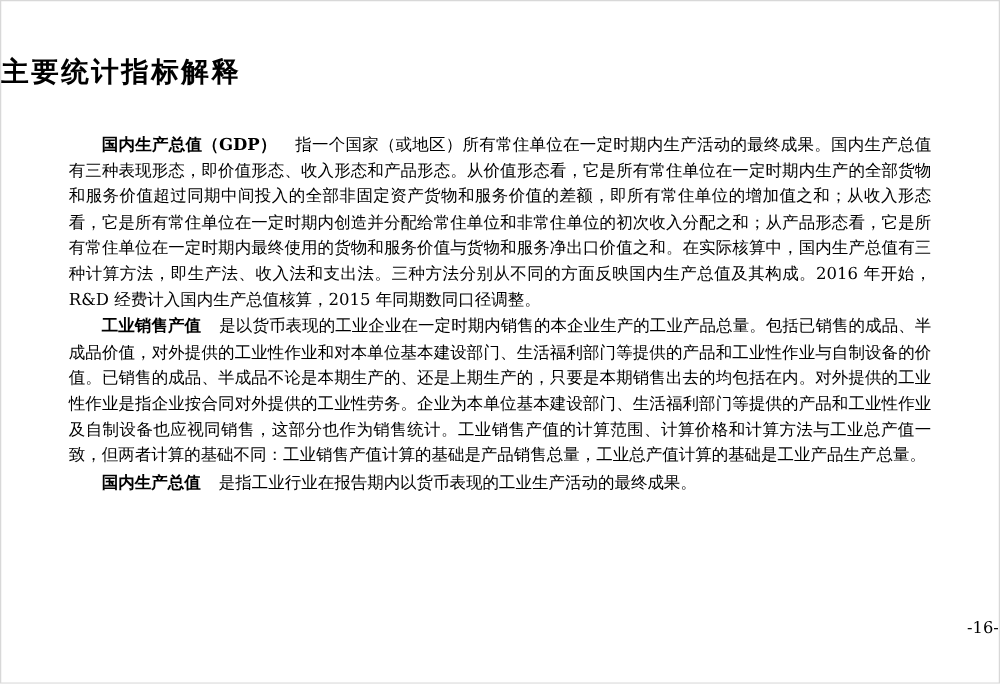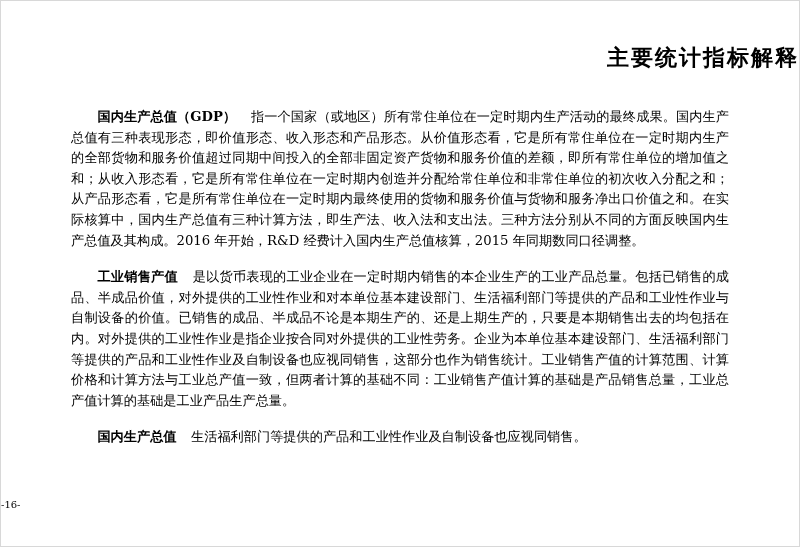--- a/index.html
+++ b/index.html
@@ -19,34 +19,34 @@
     position: absolute;
     left: 0;
     top: 0;
     width: 800px;
     height: 547px;
     border: 1px solid #d8d8d8;
     box-sizing: border-box;
     background: #ffffff;
   }
   .page-title {
-    text-align: right;
+    text-align: left;
     font-size: 22px;
     font-weight: bold;
     letter-spacing: 2px;
     margin-top: 42px;
     font-family: "DejaVu Serif", "Liberation Serif", serif;
   }
   .body-area {
     margin: 0 auto;
     width: 690px;
     margin-top: 34px;
   }
   p.para {
-    margin: 16px;
+    margin: 0;
     font-size: 13.2px;
     line-height: 1.56;
     text-align: justify;
     text-justify: inter-ideograph;
     text-indent: 2em;
     font-family: "DejaVu Serif", "Liberation Serif", serif;
   }
   p.para + p.para {
     margin-top: 1px;
   }
@@ -55,37 +55,37 @@
   }
   .term-gap {
     display: inline-block;
     width: 1.1em;
   }
   .page-number {
     position: absolute;
     bottom: 36px;
     left: 0;
     width: 100%;
-    text-align: left;
-    font-size: 10px;
+    text-align: right;
+    font-size: 13px;
     font-family: "DejaVu Serif", "Liberation Serif", serif;
   }
 </style>
 </head>
 <body>
 
 <div class="page">
 
   <h1 class="page-title">主要统计指标解释</h1>
 
   <div class="body-area">
 
     <p class="para"><span class="term">国内生产总值（GDP）</span><span class="term-gap"></span><span>指一个国家（或地区）所有常住单位在一定时期内生产活动的最终成果。国内生产总值有三种表现形态，即价值形态、收入形态和产品形态。从价值形态看，它是所有常住单位在一定时期内生产的全部货物和服务价值超过同期中间投入的全部非固定资产货物和服务价值的差额，即所有常住单位的增加值之和；从收入形态看，它是所有常住单位在一定时期内创造并分配给常住单位和非常住单位的初次收入分配之和；从产品形态看，它是所有常住单位在一定时期内最终使用的货物和服务价值与货物和服务净出口价值之和。在实际核算中，国内生产总值有三种计算方法，即生产法、收入法和支出法。三种方法分别从不同的方面反映国内生产总值及其构成。2016 年开始，R&amp;D 经费计入国内生产总值核算，2015 年同期数同口径调整。</span></p>
 
     <p class="para"><span class="term">工业销售产值</span><span class="term-gap"></span><span>是以货币表现的工业企业在一定时期内销售的本企业生产的工业产品总量。包括已销售的成品、半成品价值，对外提供的工业性作业和对本单位基本建设部门、生活福利部门等提供的产品和工业性作业与自制设备的价值。已销售的成品、半成品不论是本期生产的、还是上期生产的，只要是本期销售出去的均包括在内。对外提供的工业性作业是指企业按合同对外提供的工业性劳务。企业为本单位基本建设部门、生活福利部门等提供的产品和工业性作业及自制设备也应视同销售，这部分也作为销售统计。工业销售产值的计算范围、计算价格和计算方法与工业总产值一致，但两者计算的基础不同：工业销售产值计算的基础是产品销售总量，工业总产值计算的基础是工业产品生产总量。</span></p>
 
-    <p class="para"><span class="term">国内生产总值</span><span class="term-gap"></span><span>生活福利部门等提供的产品和工业性作业及自制设备也应视同销售。</span></p>
+    <p class="para"><span class="term">国内生产总值</span><span class="term-gap"></span><span>是指工业行业在报告期内以货币表现的工业生产活动的最终成果。</span></p>
 
   </div>
 
   <div class="page-number">-16-</div>
 
 </div>
 
 </body></html>

